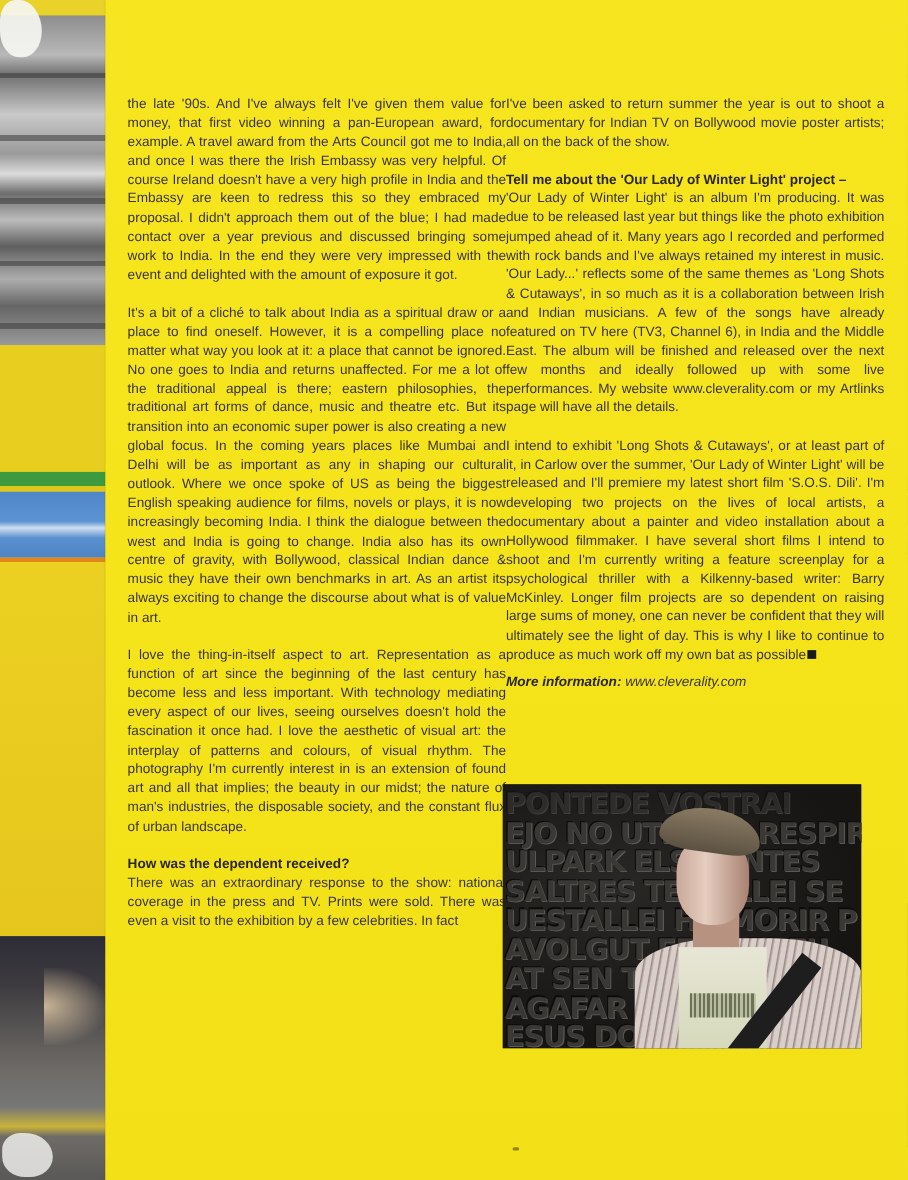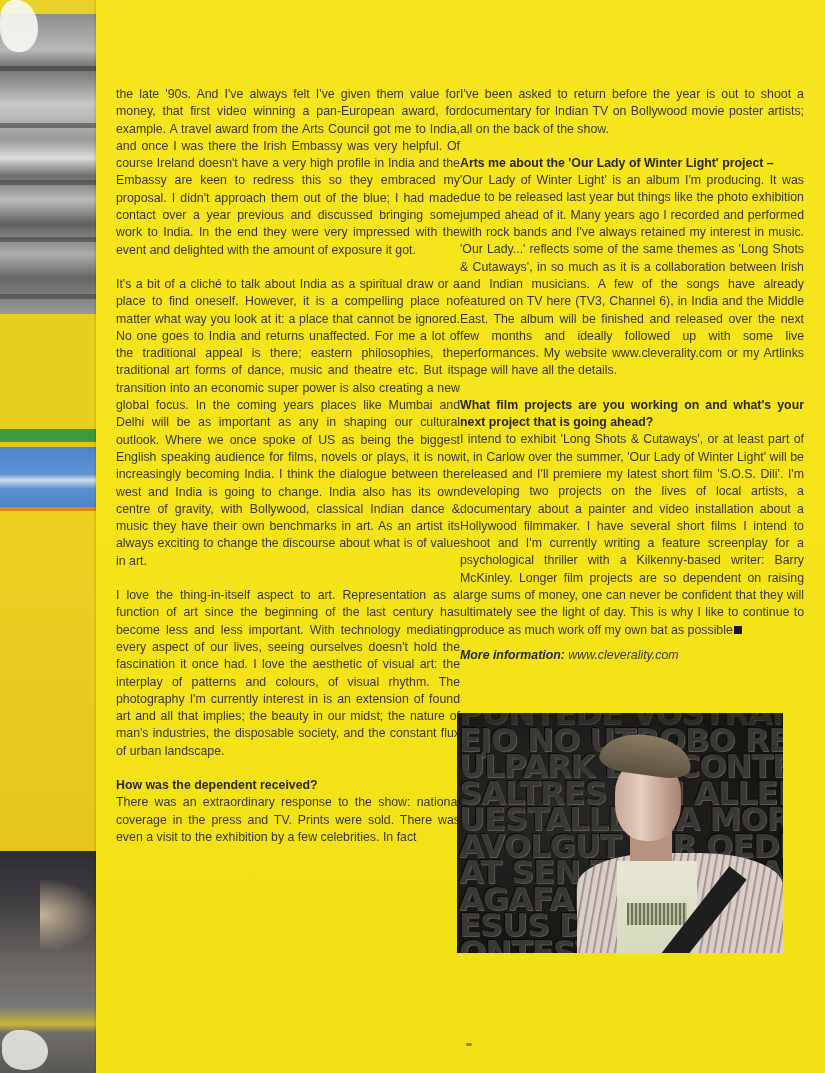--- a/index.html
+++ b/index.html
@@ -53,23 +53,23 @@
   .q { font-weight: bold; color: #2a2620; display: block; }
   .endmark { display: inline-block; width: 8px; height: 8px; background: #1a1a1a; margin-left: 1px; vertical-align: 0; }
   .more { font-style: italic; color: #3a3630; margin-top: 8px; display: block; }
   .more b { color: #2a2620; }
 
   .photo {
     position: absolute; left: 361px; top: 713px; width: 326px; height: 240px;
     background: #1d1b19; overflow: hidden;
   }
   .photo-wall {
-    position: absolute; inset: 0; padding: 1px 2px;
+    position: absolute; inset: 0; padding: 19px 2px;
     font-family: "DejaVu Sans", sans-serif; font-weight: bold;
-    font-size: 32px; line-height: 26.5px; letter-spacing: -1px;
+    font-size: 26px; line-height: 26.5px; letter-spacing: -1px;
     color: #3a3835; text-shadow: 1px 1px 0 #5a5753, -1px -1px 0 #0c0b0a;
     white-space: nowrap;
     background: radial-gradient(ellipse at 30% 40%, #2a2826 0%, #161514 70%);
   }
   .person { position: absolute; left: 120px; top: 20px; width: 206px; height: 220px; }
   .hat { position: absolute; left: 23px; top: 2px; width: 92px; height: 40px; background: linear-gradient(180deg,#8a7b63,#5c5142); border-radius: 50% 50% 30% 30% / 70% 70% 30% 30%; transform: rotate(8deg); }
   .face { position: absolute; left: 38px; top: 28px; width: 66px; height: 80px; background: linear-gradient(90deg,#c9a898,#e5cdbf 40%,#a88270); border-radius: 40% 40% 45% 45%; }
   .neck { position: absolute; left: 53px; top: 98px; width: 42px; height: 30px; background: #b89280; }
   .shirt { position: absolute; left: 0; top: 120px; width: 206px; height: 110px;
     background: repeating-linear-gradient(100deg,#d8cfc9 0px,#d8cfc9 4px,#9f8787 5px,#cfc5c0 7px); border-radius: 40% 40% 0 0 / 30% 30% 0 0; }
@@ -123,29 +123,28 @@
       <span>I love the thing-in-itself aspect to art. Representation as a function of art since the beginning of the last century has become less and less important. With technology mediating every aspect of our lives, seeing ourselves doesn't hold the fascination it once had. I love the aesthetic of visual art: the interplay of patterns and colours, of visual rhythm. The photography I'm currently interest in is an extension of found art and all that implies; the beauty in our midst; the nature of man's industries, the disposable society, and the constant flux of urban landscape.</span>
     </p>
 
     <p>
       <span class="q">How was the dependent received?</span>
       <span>There was an extraordinary response to the show: national coverage in the press and TV. Prints were sold. There was even a visit to the exhibition by a few celebrities. In fact</span>
     </p>
   </div>
 
   <div class="col right">
-    <p>I've been asked to return before the year is out to shoot a documentary for Indian TV on Bollywood movie poster artists; all on the back of the show.</p>
+    <p>I've been asked to return summer the year is out to shoot a documentary for Indian TV on Bollywood movie poster artists; all on the back of the show.</p>
 
     <p>
-      <span class="q">Arts me about the 'Our Lady of Winter Light' project –</span>
+      <span class="q">Tell me about the 'Our Lady of Winter Light' project –</span>
       <span>'Our Lady of Winter Light' is an album I'm producing. It was due to be released last year but things like the photo exhibition jumped ahead of it. Many years ago I recorded and performed with rock bands and I've always retained my interest in music. 'Our Lady...' reflects some of the same themes as 'Long Shots &amp; Cutaways', in so much as it is a collaboration between Irish and Indian musicians. A few of the songs have already featured on TV here (TV3, Channel 6), in India and the Middle East. The album will be finished and released over the next few months and ideally followed up with some live performances. My website www.cleverality.com or my Artlinks page will have all the details.</span>
     </p>
 
     <p style="margin-bottom:8px;">
-      <span class="q">What film projects are you working on and what's your next project that is going ahead?</span>
       <span>I intend to exhibit 'Long Shots &amp; Cutaways', or at least part of it, in Carlow over the summer, 'Our Lady of Winter Light' will be released and I'll premiere my latest short film 'S.O.S. Dili'. I'm developing two projects on the lives of local artists, a documentary about a painter and video installation about a Hollywood filmmaker. I have several short films I intend to shoot and I'm currently writing a feature screenplay for a psychological thriller with a Kilkenny-based writer: Barry McKinley. Longer film projects are so dependent on raising large sums of money, one can never be confident that they will ultimately see the light of day. This is why I like to continue to produce as much work off my own bat as possible</span><span class="endmark"></span>
     </p>
 
     <span class="more">
       <b>More information:</b>
       <span>www.cleverality.com</span>
     </span>
   </div>
 
   <div class="photo">

